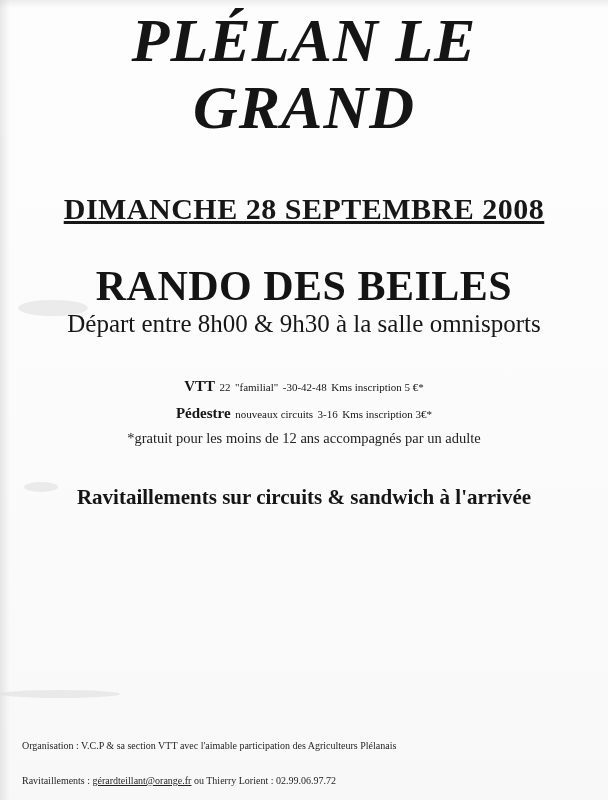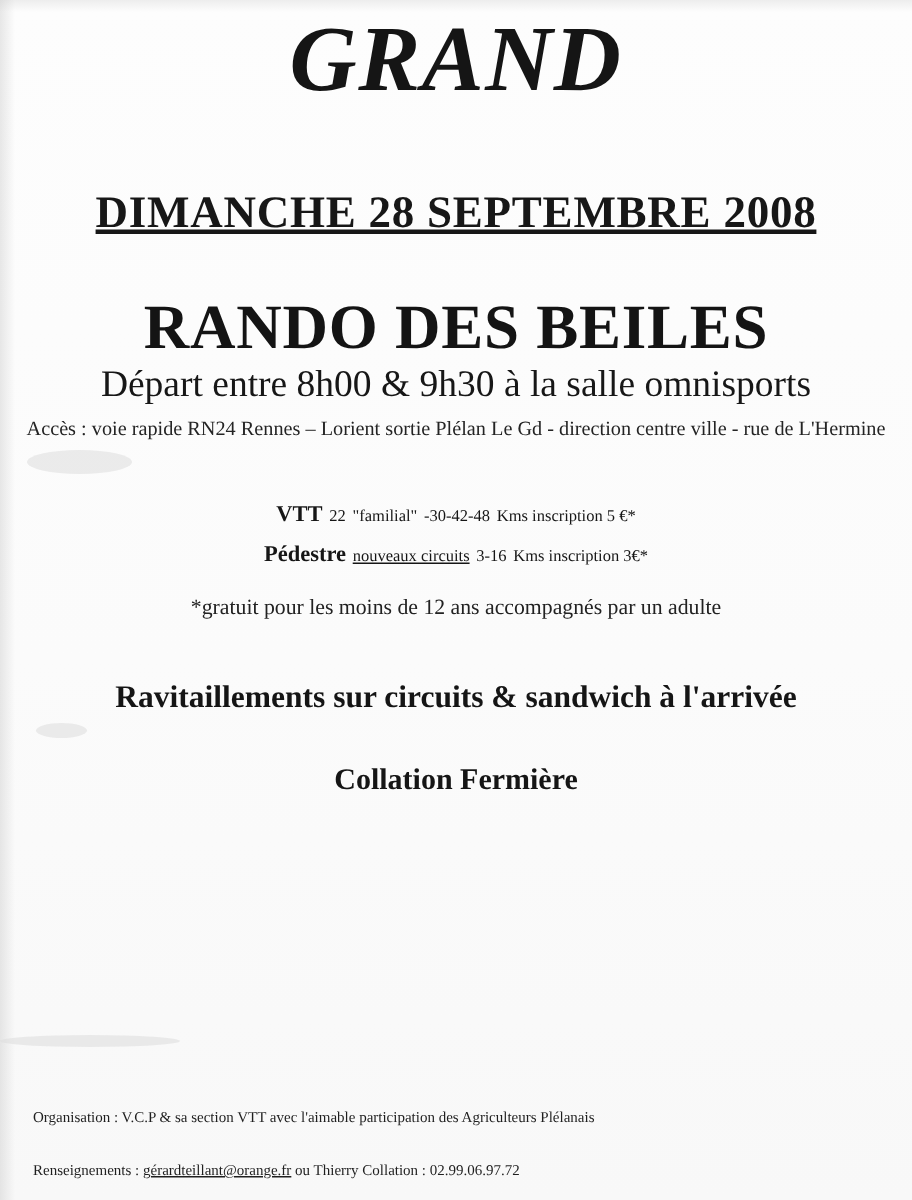--- a/index.html
+++ b/index.html
@@ -99,24 +99,23 @@
     line-height: 1.5;
   }
   .course-row .label {
     font-weight: bold;
     font-size: 15px;
   }
   .course-row .sub {
     font-size: 11px;
   }
   .underline {
-    text-decoration: underline;
   }
   .note {
-    margin-top: 15px;
+    margin-top: 4px;
     font-size: 14.5px;
     color: #222;
   }
 
   .ravito {
     text-align: center;
     margin-top: 38px;
     font-size: 21px;
     font-weight: bold;
     color: #151515;
@@ -174,53 +173,52 @@
   <div class="edge-shade-left"></div>
   <div class="edge-shade-top"></div>
 
   <div class="smudge" style="left:18px; top:300px; width:70px; height:16px;"></div>
   <div class="smudge" style="left:24px; top:482px; width:34px; height:10px;"></div>
   <div class="smudge" style="left:0px; top:690px; width:120px; height:8px;"></div>
 
   <div class="content">
 
     <div class="title-block">
+      <div class="title-line">PLÉLAN LE</div>
       <div class="title-line second">GRAND</div>
     </div>
 
     <div class="date-line">DIMANCHE 28 SEPTEMBRE 2008</div>
 
     <div class="event-name">RANDO DES BEILES</div>
 
 
     <div class="depart">Départ entre 8h00 &amp; 9h30 à la salle omnisports</div>
-    <div class="acces">Accès : voie rapide RN24 Rennes – Lorient sortie Plélan Le Gd - direction centre ville - rue de L'Hermine</div>
 
     <div class="courses">
       <div class="course-row">
         <span class="label">VTT</span>
         <span class="sub">22</span>
         <span class="sub">"familial"</span>
         <span class="sub">-30-42-48</span>
         <span class="sub">Kms inscription 5 €*</span>
       </div>
       <div class="course-row">
         <span class="label">Pédestre</span>
         <span class="sub underline">nouveaux circuits</span>
         <span class="sub">3-16</span>
         <span class="sub">Kms inscription 3€*</span>
       </div>
       <div class="note">*gratuit pour les moins de 12 ans accompagnés par un adulte</div>
     </div>
 
     <div class="ravito">Ravitaillements sur circuits &amp; sandwich à l'arrivée</div>
 
-    <div class="collation">Collation Fermière</div>
 
     <div class="footer">
       <div class="footer-line">Organisation : V.C.P &amp; sa section VTT avec l'aimable participation des Agriculteurs Plélanais</div>
       <div class="footer-line second">
-        <span>Renseignements : </span><span class="email">gérardteillant@orange.fr</span><span> ou Thierry Collation : 02.99.06.97.72</span>
+        <span>Ravitaillements : </span><span class="email">gérardteillant@orange.fr</span><span> ou Thierry Lorient : 02.99.06.97.72</span>
       </div>
     </div>
 
   </div>
 </div>
 
 </body></html>

